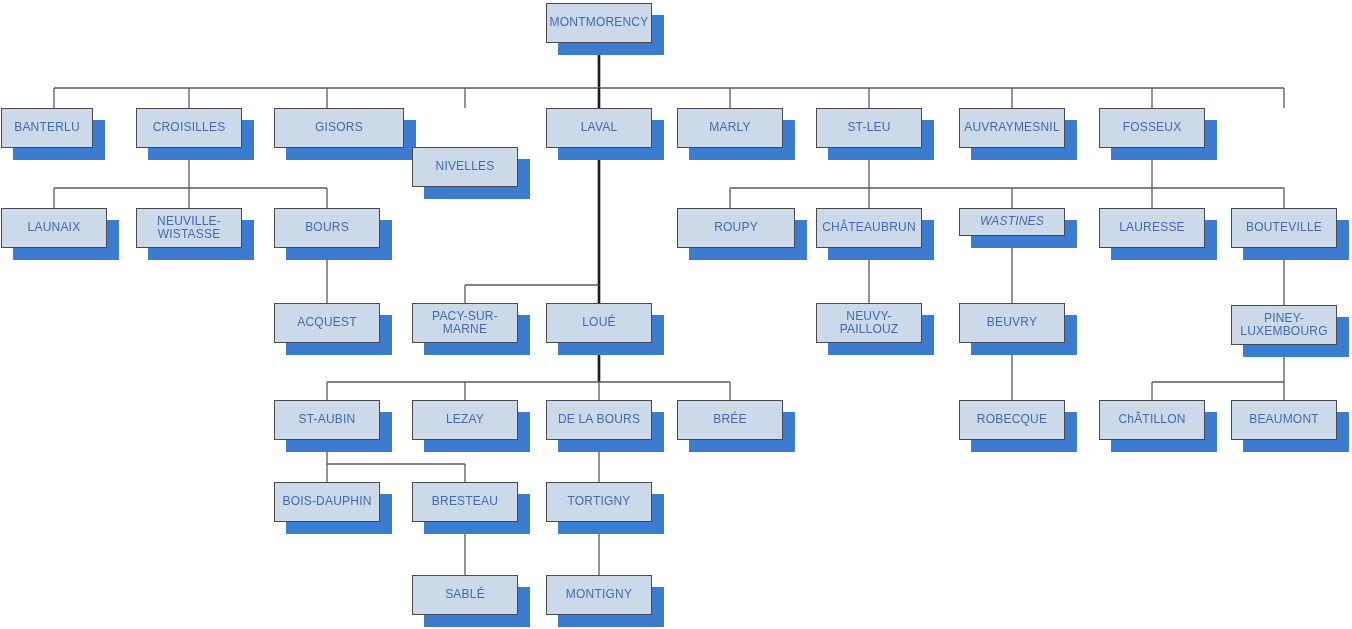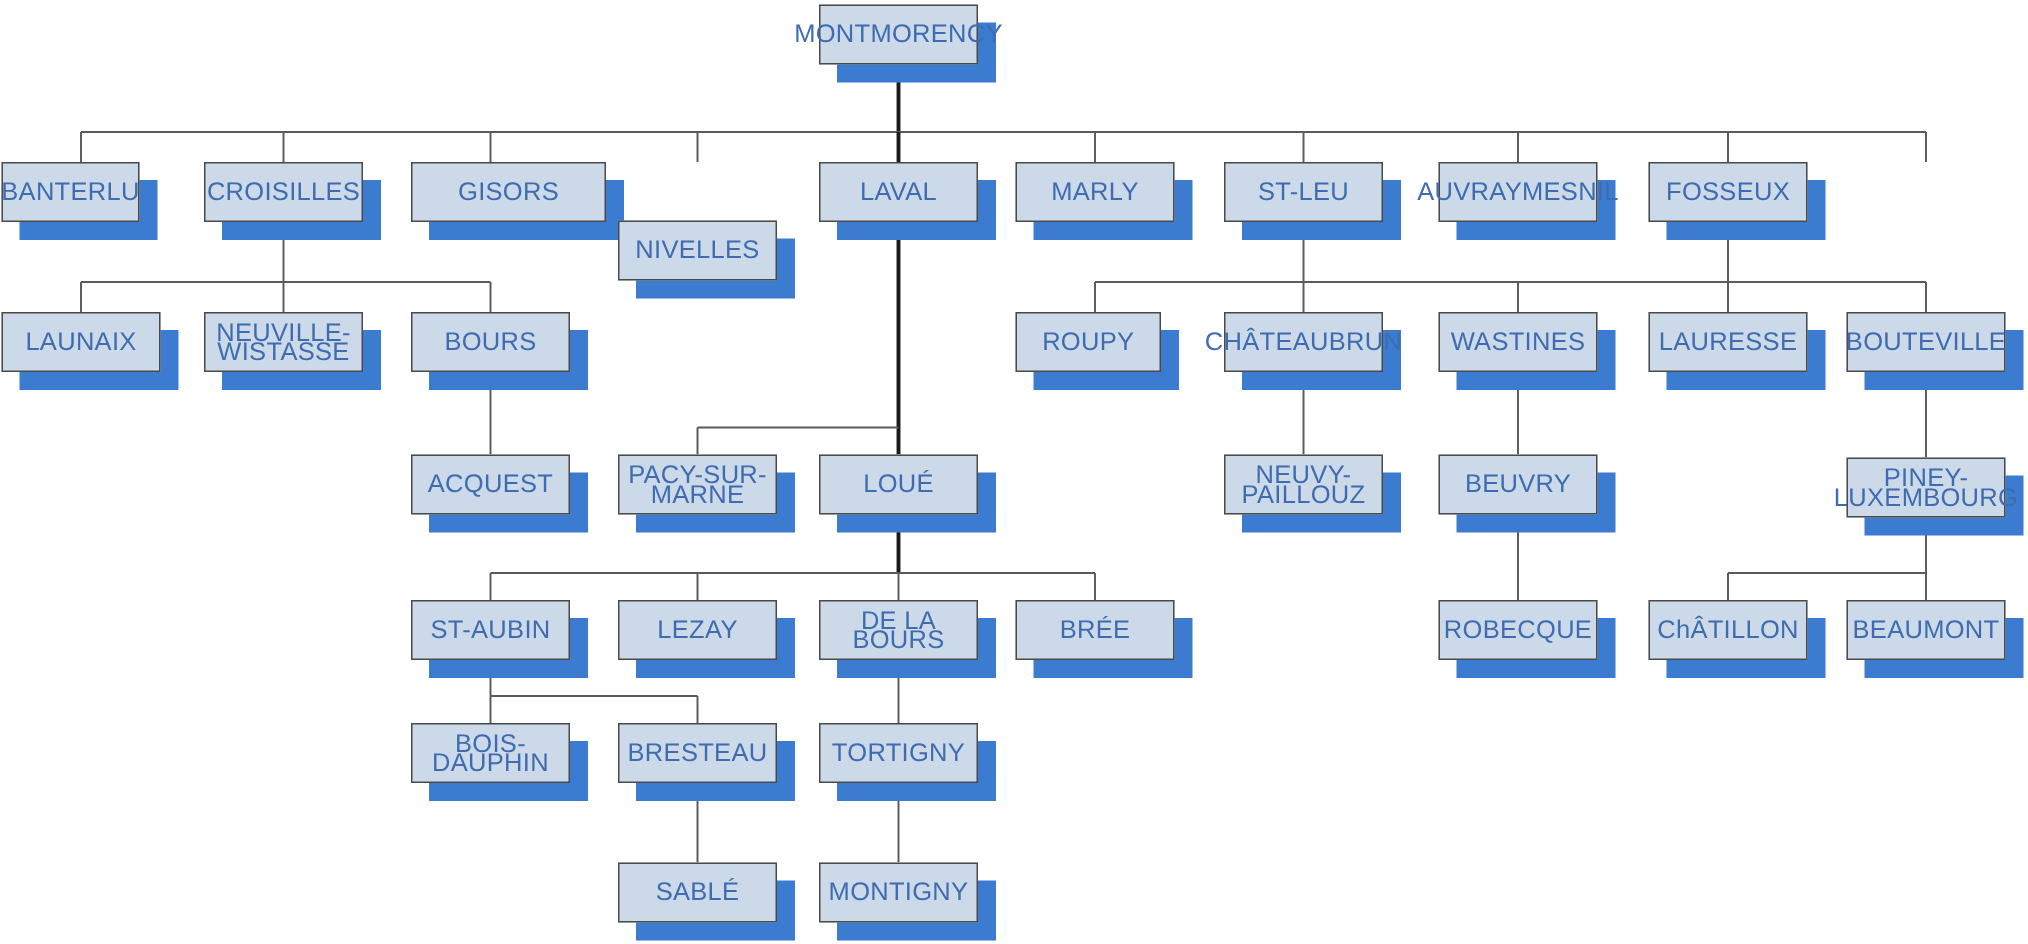--- a/index.html
+++ b/index.html
@@ -39,21 +39,21 @@
     height: 100%;
     background: #ccd9e9;
     border: 1.6px solid #4a4a4a;
     display: flex;
     align-items: center;
     justify-content: center;
     text-align: center;
   }
   .node .label {
     color: #3f6cb0;
-    font-size: 17px;
+    font-size: 12px;
     letter-spacing: 0.2px;
     line-height: 13.5px;
     font-family: "Liberation Sans", sans-serif;
     white-space: pre-line;
     padding: 0 3px;
   }
   .node.root .box { border-width: 1.8px; }
 </style>
 </head>
 <body>
@@ -182,33 +182,33 @@
         <span class="label">NEUVILLE-
 WISTASSE</span>
       </div>
     </div>
     <div class="node" style="left: 274px; top: 208px; width: 106px; height: 40px;">
       <div class="shadow"></div>
       <div class="box">
         <span class="label">BOURS</span>
       </div>
     </div>
-    <div class="node" style="left: 677px; top: 208px; width: 97px; height: 40px;">
+    <div class="node" style="left: 677px; top: 208px; width: 118px; height: 40px;">
       <div class="shadow"></div>
       <div class="box">
         <span class="label">ROUPY</span>
       </div>
     </div>
     <div class="node" style="left: 816px; top: 208px; width: 106px; height: 40px;">
       <div class="shadow"></div>
       <div class="box">
         <span class="label">CHÂTEAUBRUN</span>
       </div>
     </div>
-    <div class="node" style="left: 959px; top: 208px; width: 106px; height: 40px;">
+    <div class="node" style="left: 959px; top: 208px; width: 106px; height: 28px; font-style: italic;">
       <div class="shadow"></div>
       <div class="box">
         <span class="label">WASTINES</span>
       </div>
     </div>
     <div class="node" style="left: 1099px; top: 208px; width: 106px; height: 40px;">
       <div class="shadow"></div>
       <div class="box">
         <span class="label">LAURESSE</span>
       </div>

